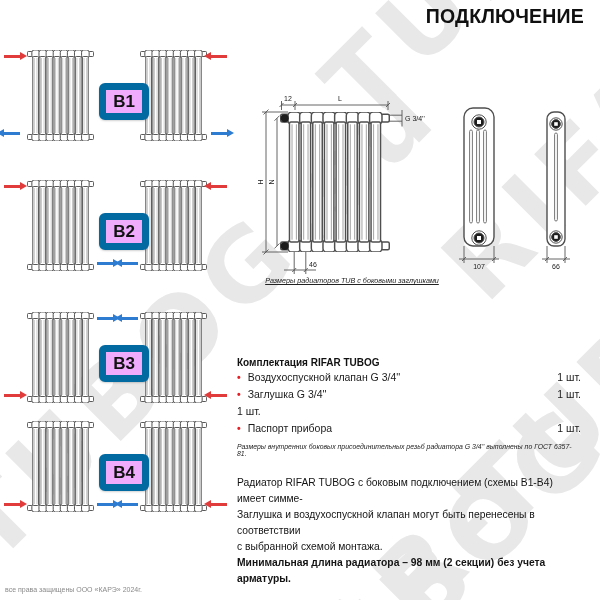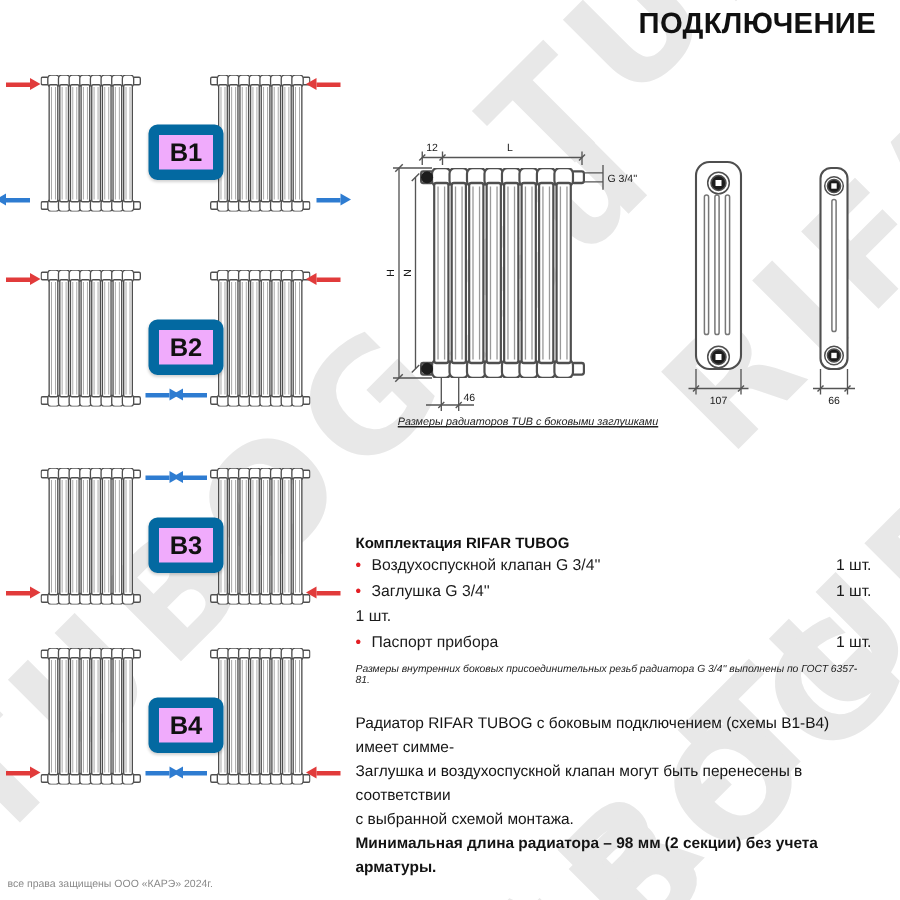--- a/index.html
+++ b/index.html
@@ -20,21 +20,21 @@
 
   .z{position:absolute;z-index:1;}
 
   
   .title{top:6px;right:16px;text-align:right;font-size:19.5px;line-height:21px;
          font-weight:900;color:#101010;letter-spacing:.2px;}
 
   
   .schemes{left:0;top:0;width:232px;height:600px;}
   .scheme{position:absolute;left:0;width:232px;height:91px;}
-  .s1{top:50px}.s2{top:180px}.s3{top:312px}.s4{top:432px}
+  .s1{top:50px}.s2{top:180px}.s3{top:312px}.s4{top:421px}
   .rad{position:absolute;top:0;width:67px;height:91px;}
   .rad-a{left:27px}.rad-b{left:140px}
   .slabel{position:absolute;left:99px;top:33px;width:36px;height:23px;background:#f0abfc;
           border:7px solid #0369a1;border-radius:6px;box-shadow:0 1px 2px rgba(0,0,0,.18);
           display:flex;align-items:center;justify-content:center;
           font-weight:bold;font-size:17px;color:#111;}
   .radbody .plug,.radbody .cap,.radbody .tube{fill:#fff;stroke:#4f4f4f;stroke-width:2;}
   .radbody .inner{stroke:#999;stroke-width:1.2;}
 
   

